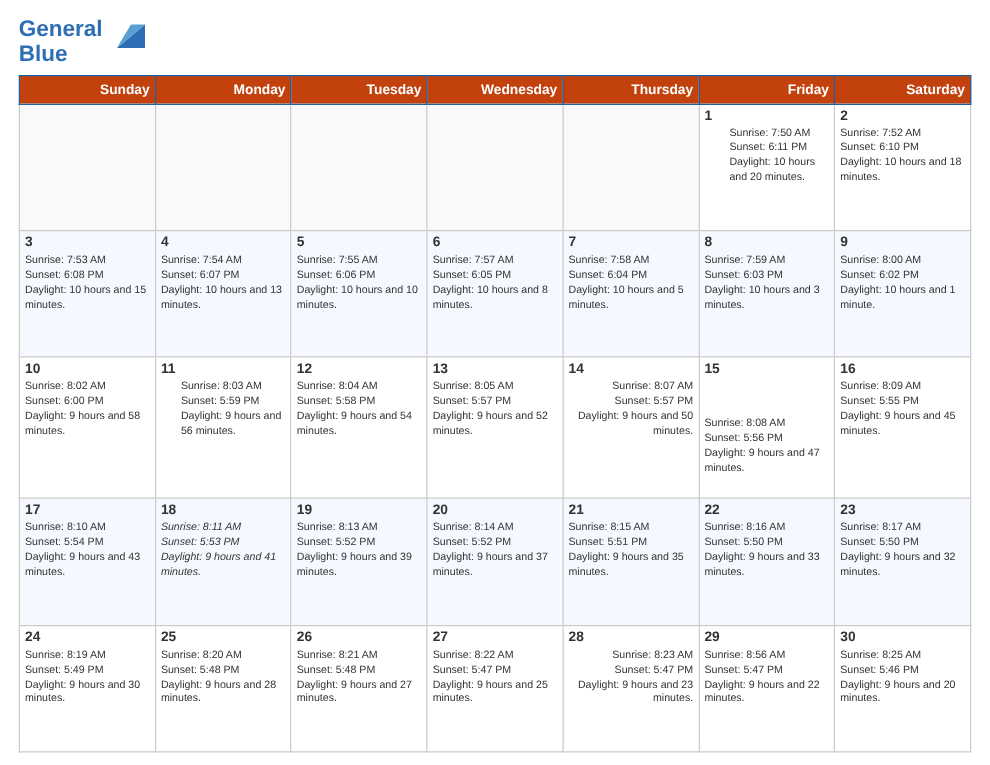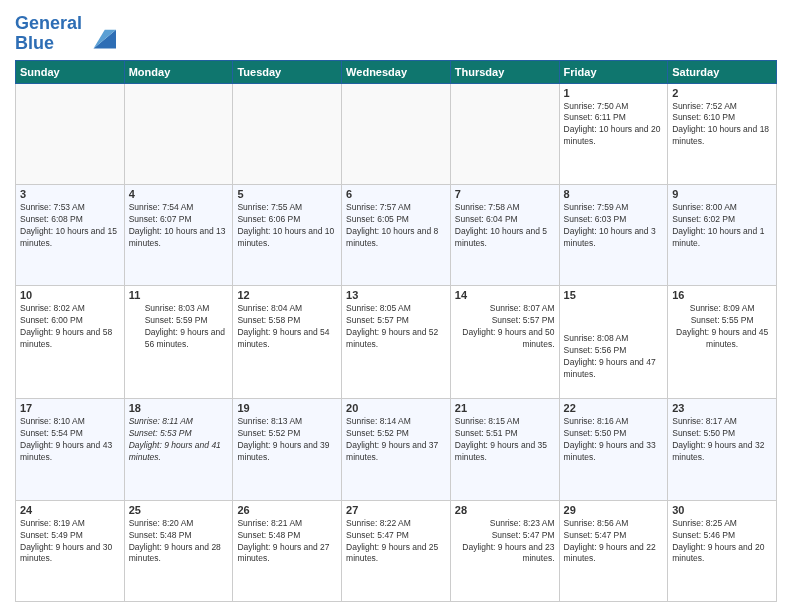--- a/index.html
+++ b/index.html
@@ -18,21 +18,21 @@
       flex-direction: column;
     }
     .header {
       display: flex;
       justify-content: space-between;
       align-items: flex-start;
       margin-bottom: 6px;
     }
     .logo {
       display: flex;
-      align-items: flex-end;
+      align-items: flex-start;
       margin-top: 4px;
     }
     .logo-text {
       font-size: 18px;
       font-weight: bold;
       color: #333;
       line-height: 1.1;
     }
     .logo-text span {
       color: #2e6eb5;
@@ -94,21 +94,22 @@
       line-height: 1.4;
       color: #333;
     }
     tr:nth-child(even) td {
       background: #f5f8ff;
     }
     tr:nth-child(odd) td {
       background: #fff;
     }
     .calendar thead tr th {
-      background: #0f766e;
+      background: #c2410c;
+      text-align: right;
     }
   </style>
 </head>
 <body>
 
 <div class="page">
   <div class="header">
     <div class="logo">
       <div>
         <div class="logo-text">
@@ -143,21 +144,21 @@
     </thead>
     <tbody id="calendar-body">
     <tr>
           <td class="empty"></td>
           <td class="empty"></td>
           <td class="empty"></td>
           <td class="empty"></td>
           <td class="empty"></td>
           <td>
             <span class="day-num">1</span>
-            <div class="day-info" style="white-space: pre-line;">Sunrise: 7:50 AM
+            <div class="day-info" style="white-space: pre-line; margin-left: 20px;">Sunrise: 7:50 AM
 Sunset: 6:11 PM
 Daylight: 10 hours and 20 minutes.</div>
           </td>
           <td>
             <span class="day-num">2</span>
             <div class="day-info" style="white-space: pre-line;">Sunrise: 7:52 AM
 Sunset: 6:10 PM
 Daylight: 10 hours and 18 minutes.</div>
           </td>
         </tr>
@@ -237,21 +238,21 @@
 Daylight: 9 hours and 50 minutes.</div>
           </td>
           <td>
             <span class="day-num">15</span>
             <div class="day-info" style="white-space: pre-line; margin-top: 32px;">Sunrise: 8:08 AM
 Sunset: 5:56 PM
 Daylight: 9 hours and 47 minutes.</div>
           </td>
           <td>
             <span class="day-num">16</span>
-            <div class="day-info" style="white-space: pre-line; text-align: center;">Sunrise: 8:09 AM
+            <div class="day-info" style="white-space: pre-line;">Sunrise: 8:09 AM
 Sunset: 5:55 PM
 Daylight: 9 hours and 45 minutes.</div>
           </td>
         </tr>
         <tr>
           <td>
             <span class="day-num">17</span>
             <div class="day-info" style="white-space: pre-line;">Sunrise: 8:10 AM
 Sunset: 5:54 PM
 Daylight: 9 hours and 43 minutes.</div>

